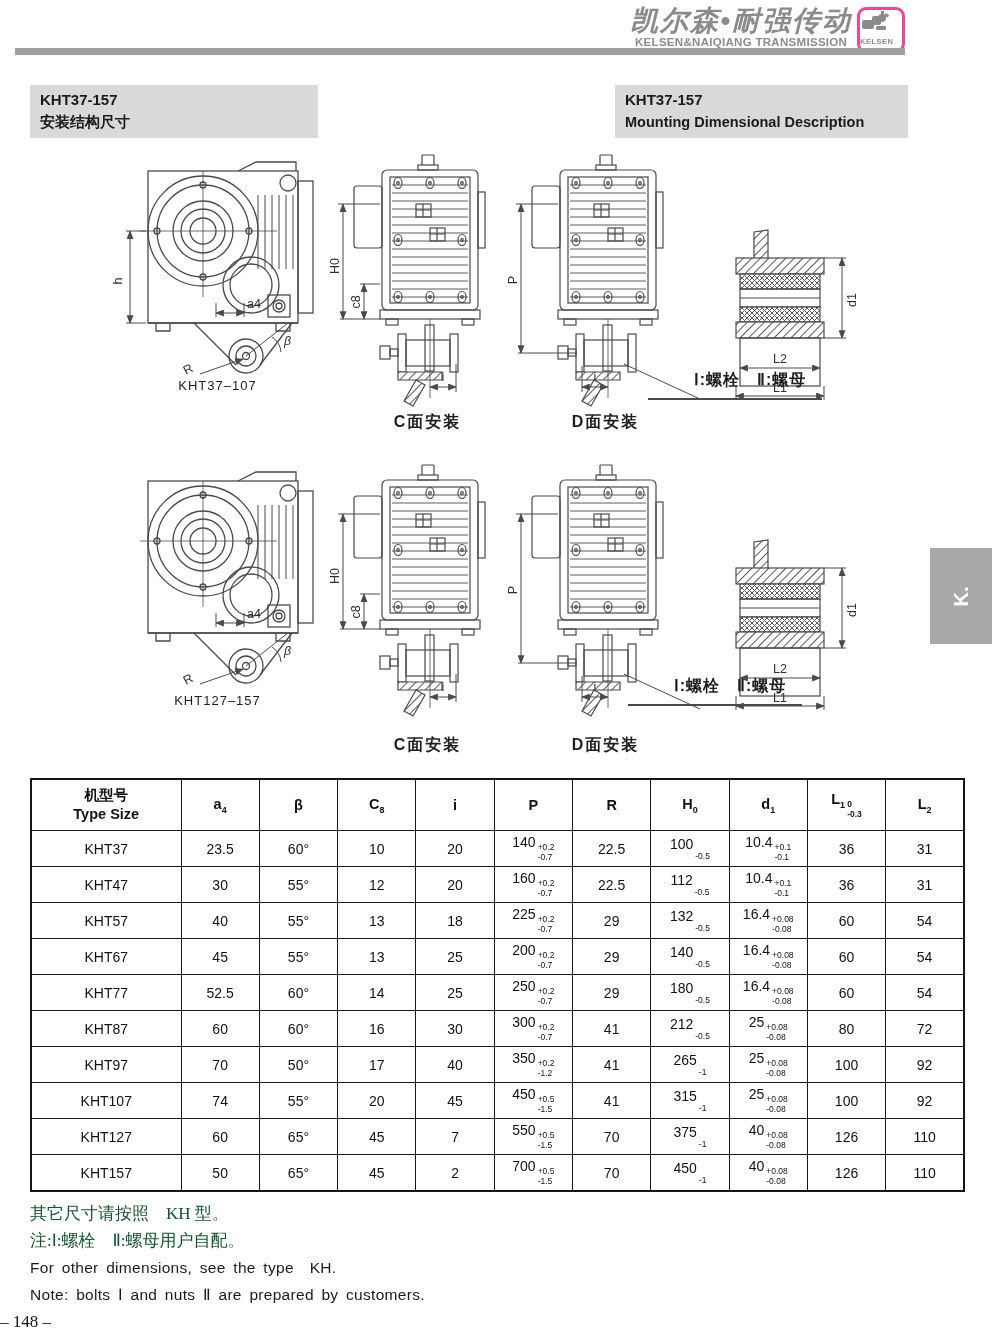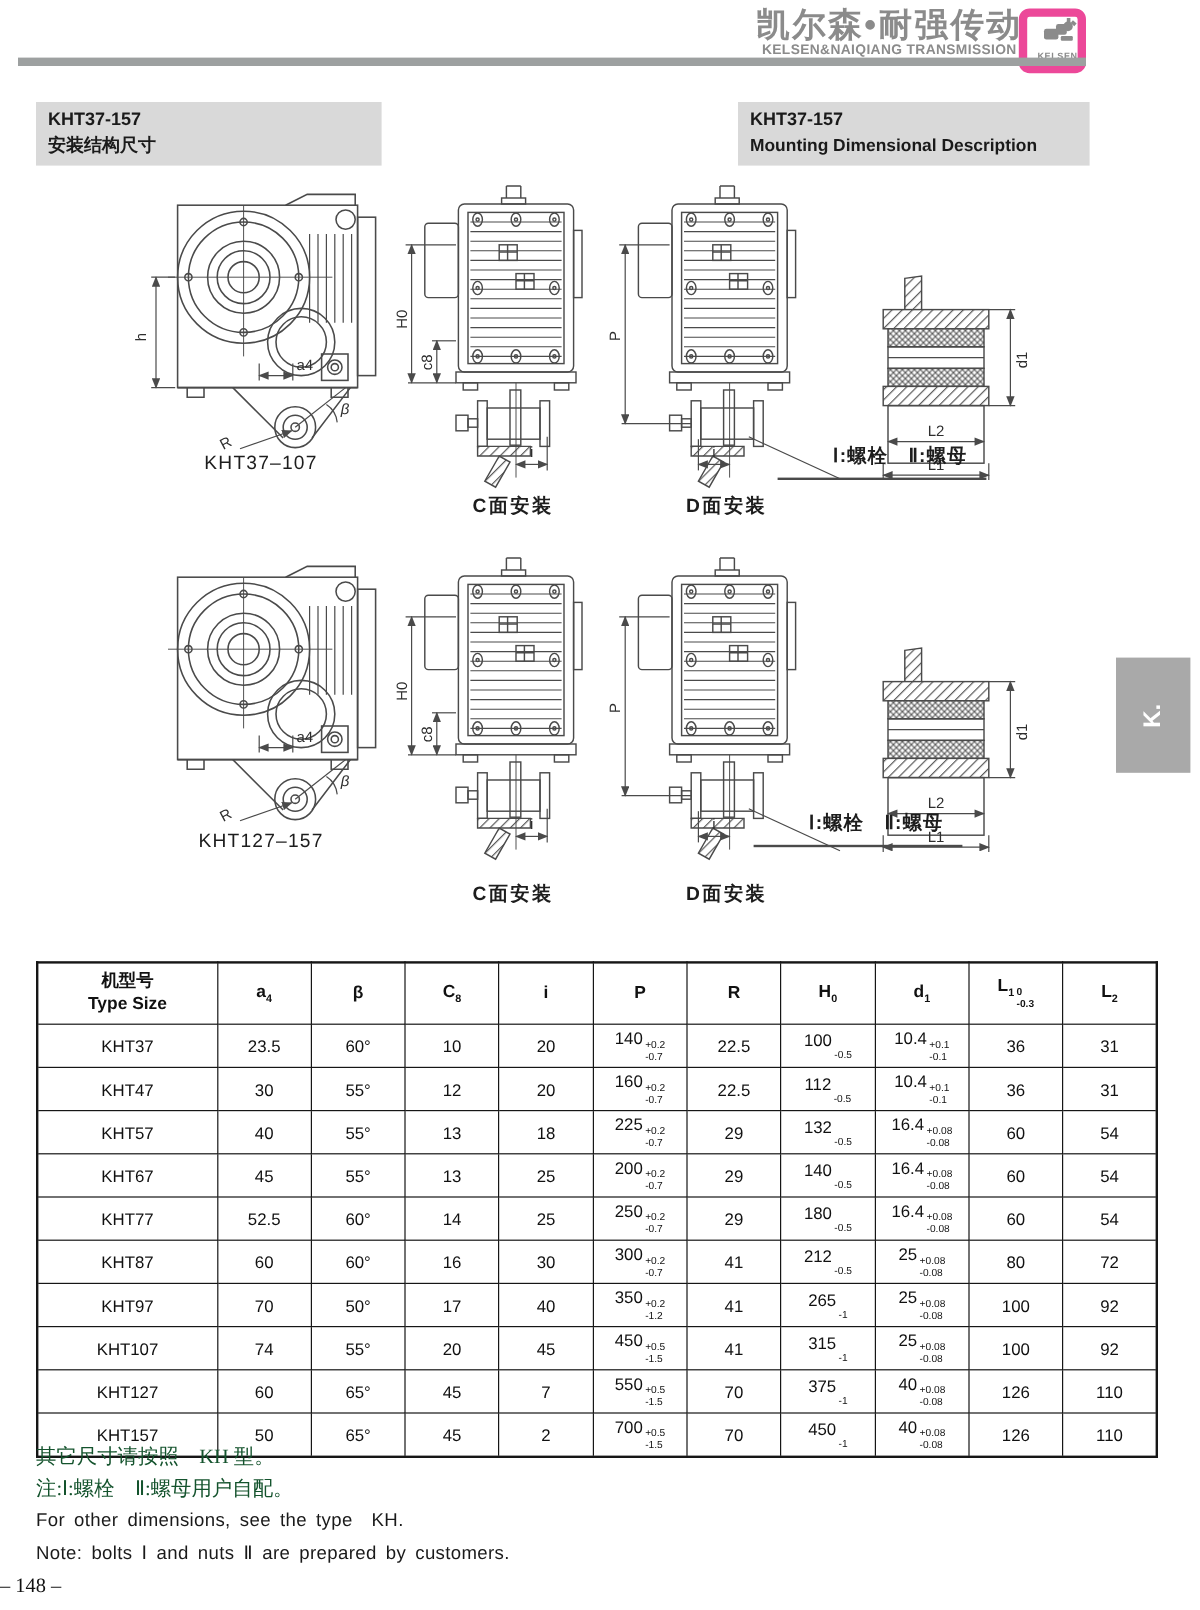--- a/index.html
+++ b/index.html
@@ -1,50 +1,50 @@
 <!DOCTYPE html>
 <html><head>
 <meta charset="utf-8">
 <style>
   html,body{margin:0;padding:0;background:#e8e8e8;}
   .page{position:relative;width:1000px;height:1342px;margin:0 auto;background:#fff;
         font-family:"Liberation Sans",sans-serif;color:#222;overflow:hidden;}
 
   
   .brand{position:absolute;top:5px;right:148px;text-align:center;color:#8b8b8b;}
-  .brand-cn{font-size:28px;font-weight:bold;letter-spacing:2px;line-height:31px;white-space:nowrap;}
+  .brand-cn{font-size:28px;font-weight:bold;letter-spacing:2px;line-height:31px;white-space:nowrap;font-style:italic;}
   .brand-en{font-size:11.5px;font-weight:bold;letter-spacing:.3px;white-space:nowrap;}
-  .logo{position:absolute;top:7px;right:95px;width:42px;height:40px;border:7px solid #ec4899;
-        border-radius:9px;text-align:right;color:#8b8b8b;}
+  .logo{position:absolute;top:7px;right:95px;width:42px;height:40px;border:3px solid #ec4899;
+        border-radius:9px;text-align:left;color:#8b8b8b;}
   .logo-txt{font-size:7.5px;font-weight:bold;letter-spacing:.5px;line-height:8px;}
   .grayline{position:absolute;left:15px;top:48px;width:890px;height:7px;background:#9da0a0;}
 
   
   .tblock{position:absolute;top:85px;background:#d9d9d9;padding:4px 23px 5px 10px;line-height:22px;}
   .tblock .model,.tblock .sub{font-weight:bold;font-size:15px;color:#1a1a1a;}
   .tb-left{left:30px;width:255px;}
   .tb-right{left:615px;width:260px;}
   .tb-right .sub{font-size:14.5px;}
 
   
   svg.dwg{position:absolute;overflow:visible;}
   .dims line,.dims path{stroke:#4a4a4a;stroke-width:1;fill:none;}
   .dims text{font-size:12.5px;fill:#2e2e2e;font-family:"Liberation Sans",sans-serif;}
-  .cap{position:absolute;font-size:16px;color:#1d1d1d;text-align:center;letter-spacing:1px;}
+  .cap{position:absolute;font-size:13px;color:#1d1d1d;text-align:center;letter-spacing:1px;}
   .cap-cn{font-size:16px;font-weight:bold;letter-spacing:2px;}
   .legend{position:absolute;font-size:16px;font-weight:bold;color:#1d1d1d;white-space:nowrap;
           border-bottom:2px solid #4a4a4a;padding:0 16px 7px 46px;letter-spacing:1px;}
 
   
   .sidetab{position:absolute;left:930px;top:548px;width:62px;height:96px;background:#a9a9a9;
            display:flex;align-items:center;justify-content:center;}
   .sidetab span{color:#fff;font-size:20px;font-weight:bold;transform:rotate(-90deg);}
 
   
-  table.dimtable{position:absolute;left:30px;top:801px;width:935px;border-collapse:collapse;
+  table.dimtable{position:absolute;left:30px;top:778px;width:935px;border-collapse:collapse;
            table-layout:fixed;font-size:14px;text-align:center;color:#111;border-radius:17px;}
   table.dimtable{border:2px solid #161616;}
   .dimtable th,.dimtable td{border:1px solid #161616;padding:0;overflow:hidden;}
   .dimtable thead th{height:50px;font-weight:bold;font-size:14.5px;}
   .dimtable tbody td{height:35px;}
   .th2 div{line-height:19px;}
   sub.hsub{font-size:9px;}
   .tol{display:inline-flex;flex-direction:column;justify-content:center;vertical-align:-3px;
        font-size:8.5px;line-height:1.15;margin-left:2px;text-align:left;}
   .tol span{display:block;min-height:9px;}

